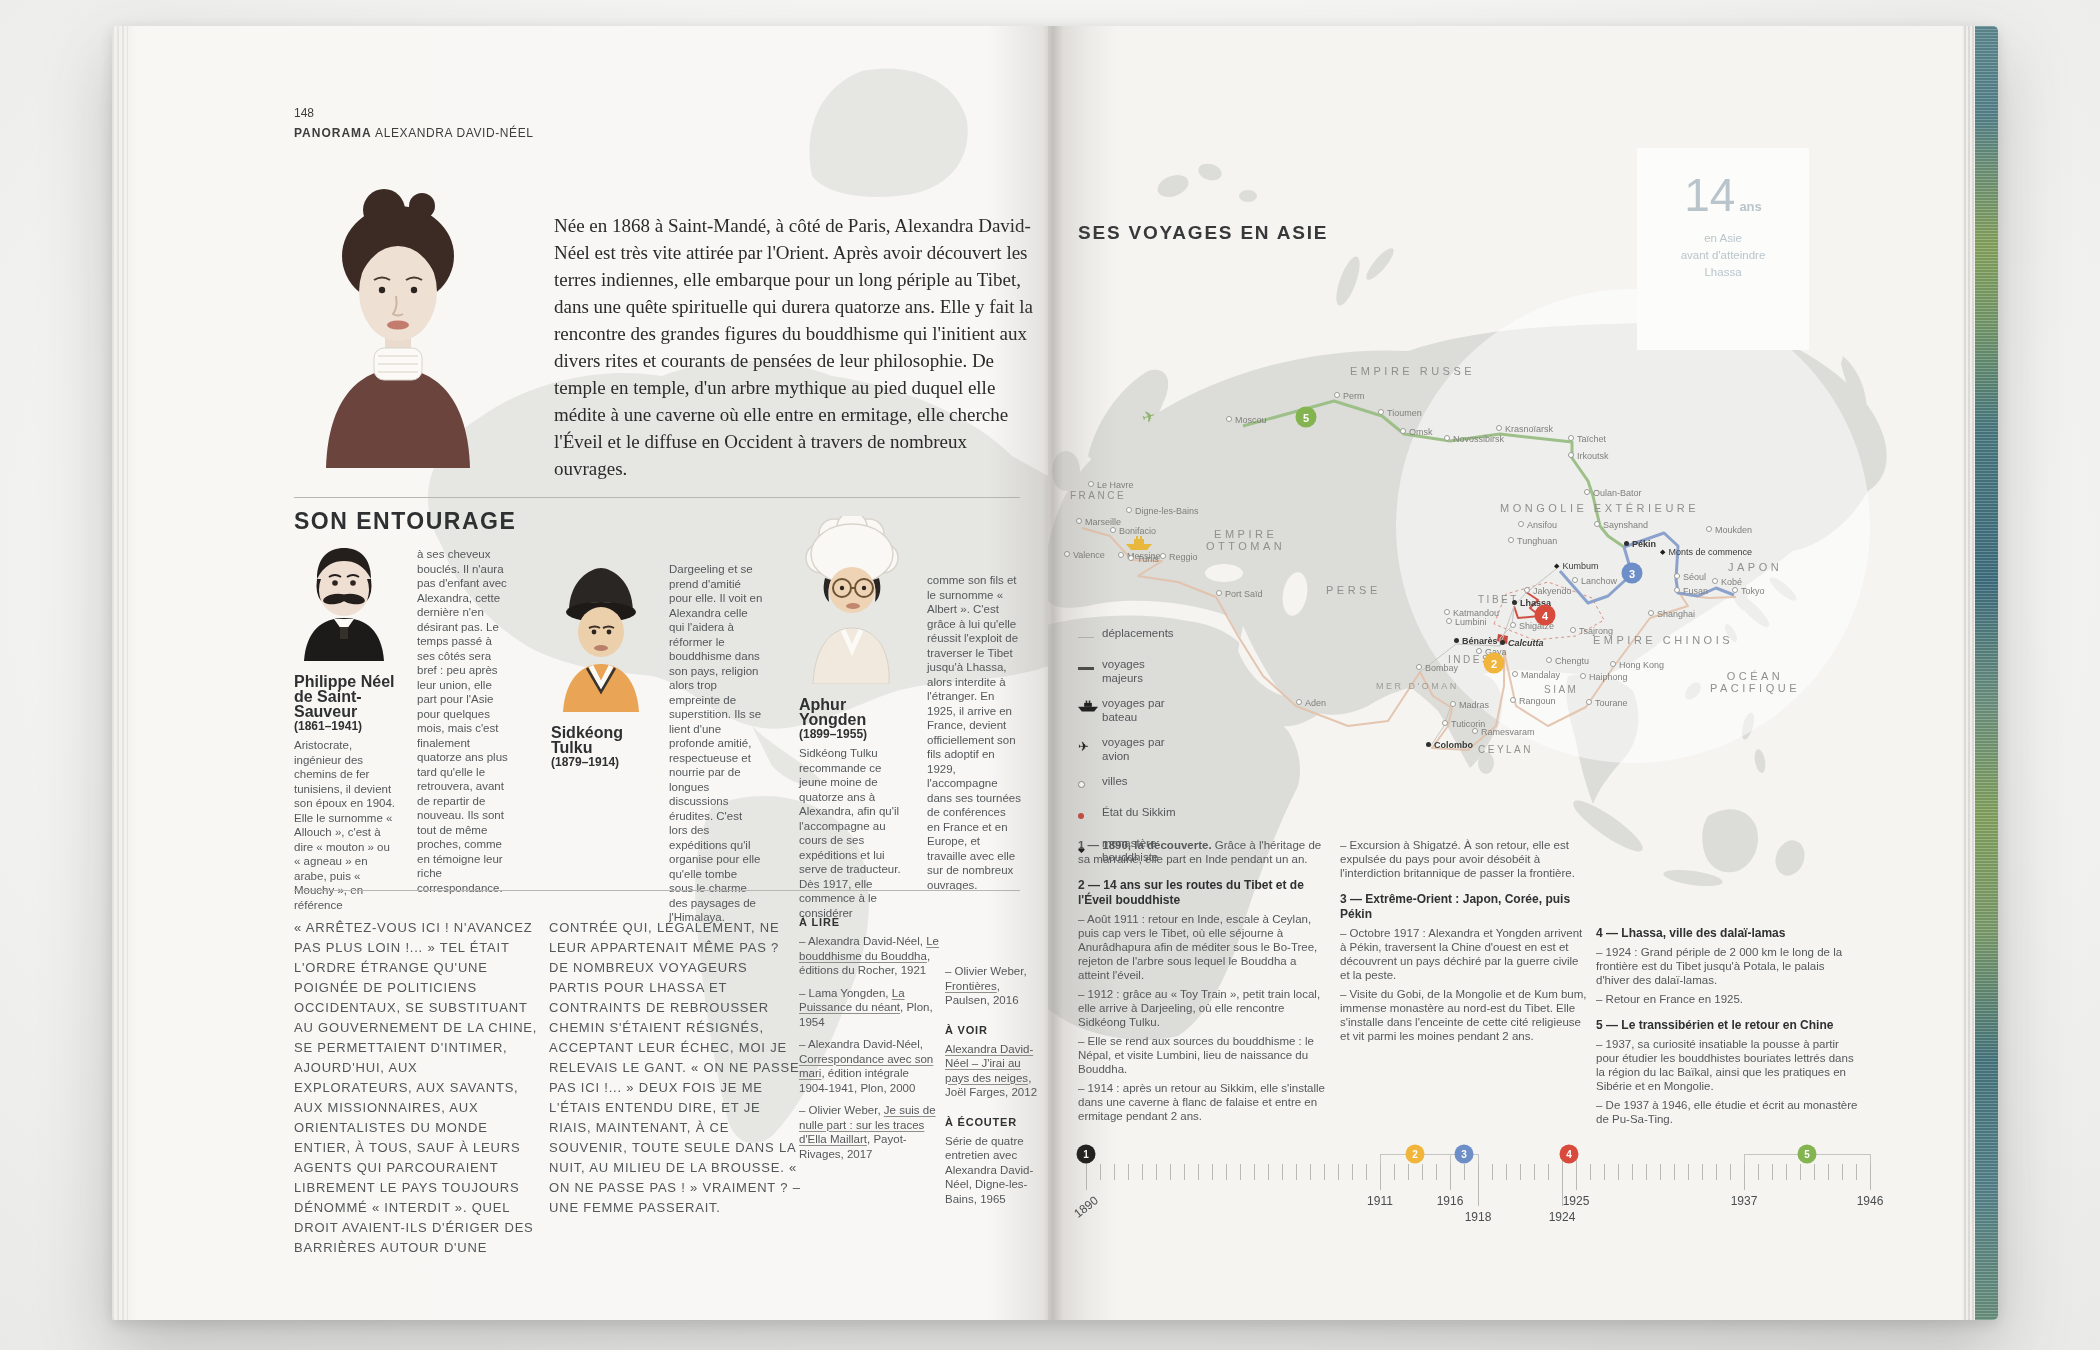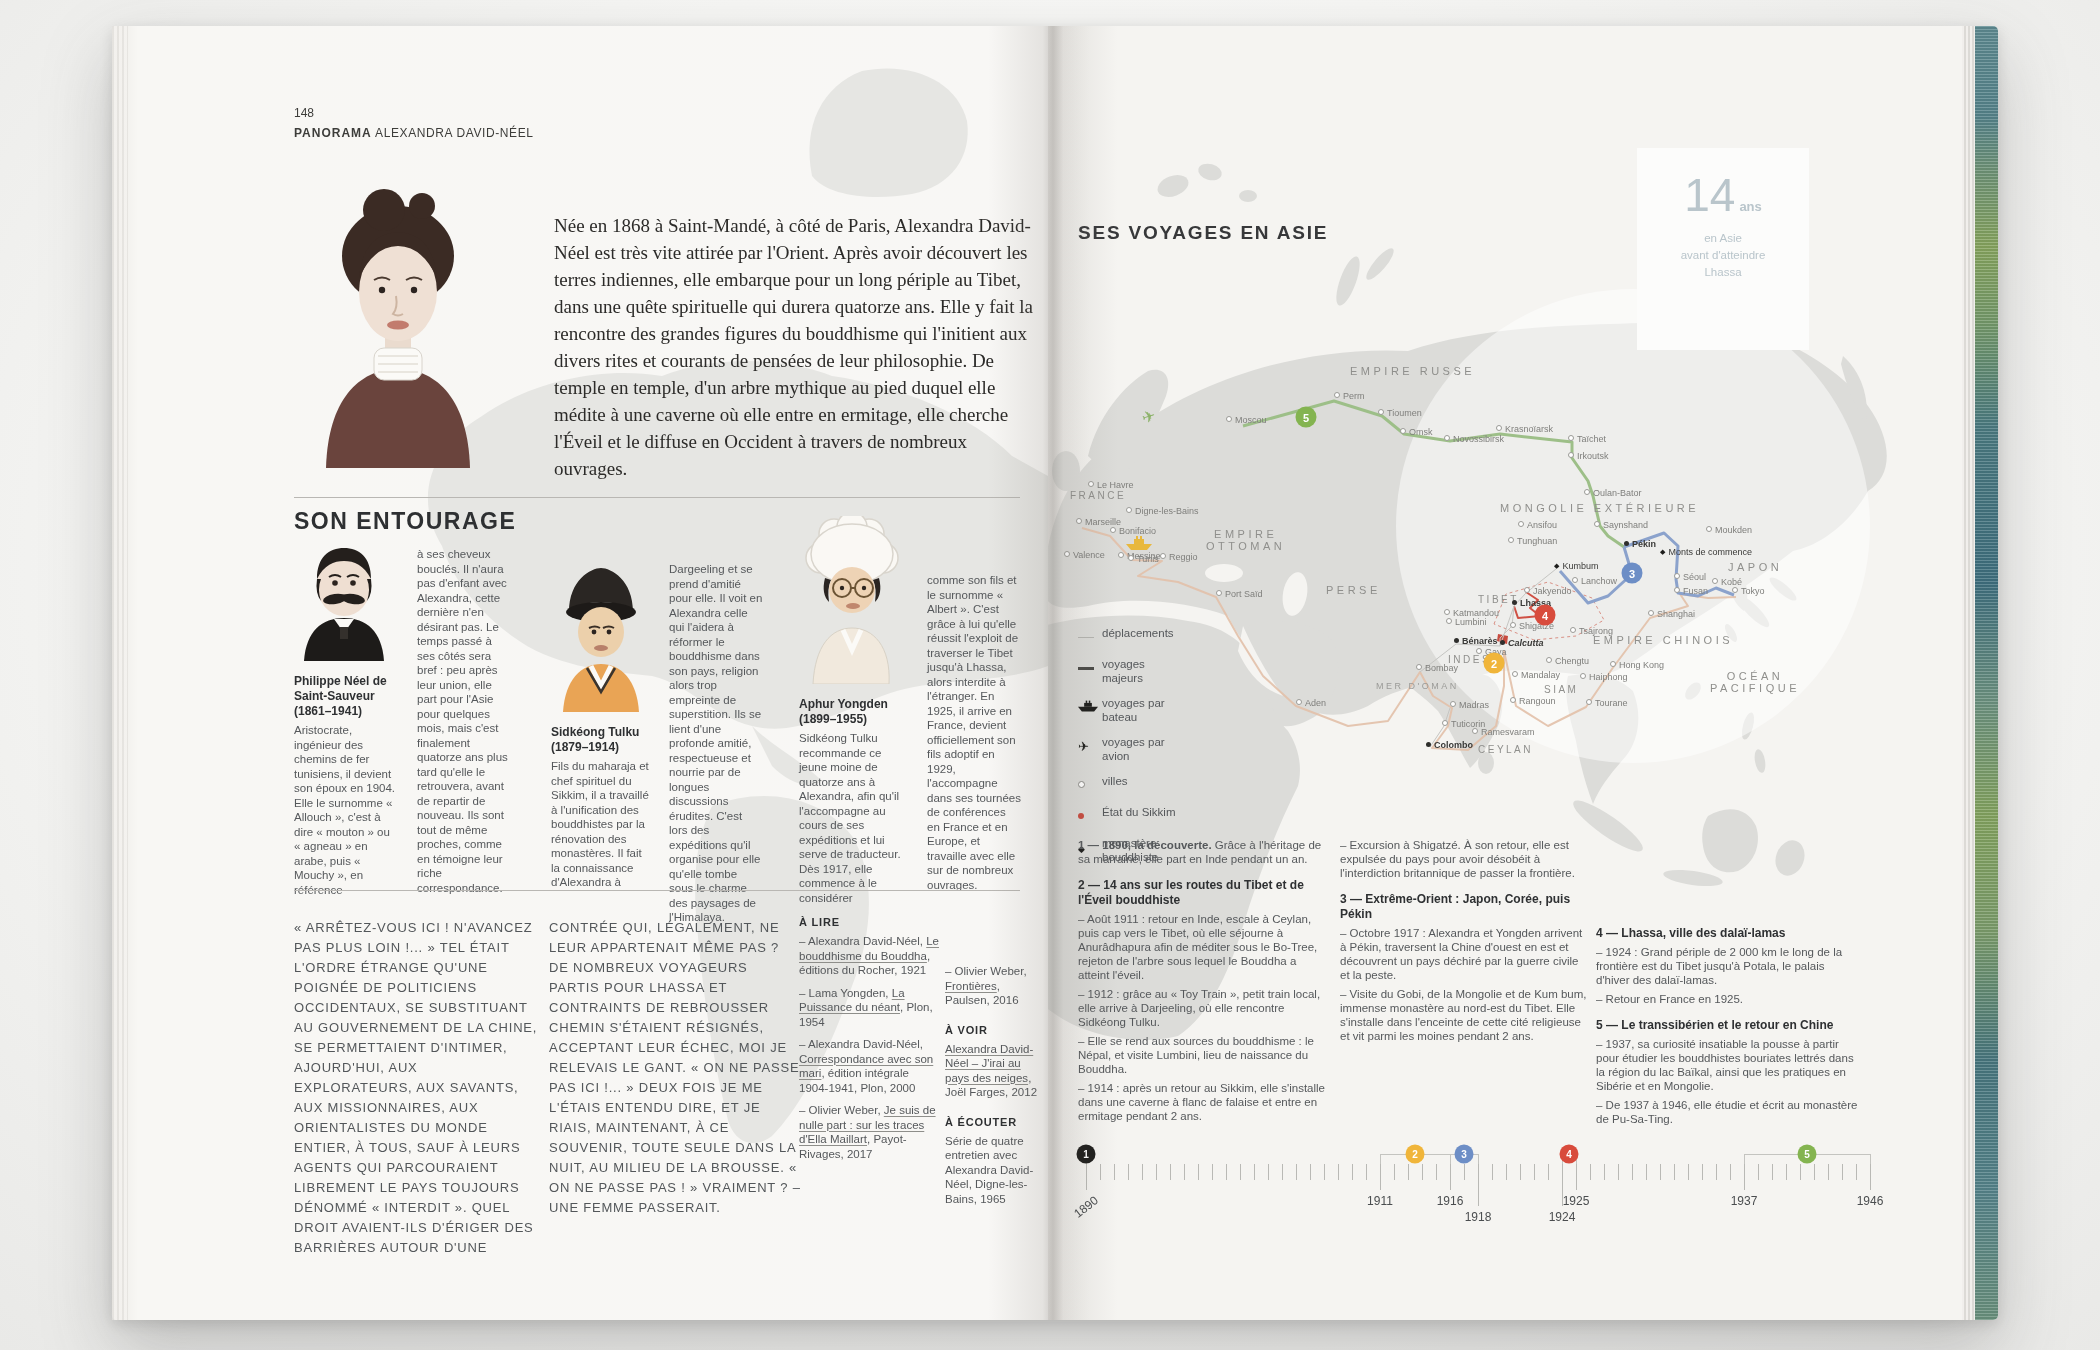--- a/index.html
+++ b/index.html
@@ -25,21 +25,21 @@
   
   .bgmap{position:absolute;left:0;top:0;z-index:0;}
   .lp{position:absolute;z-index:2;}
   .pg-num{font-size:12px;color:#3d3d3a;margin:0;}
   .kicker{font-size:12px;color:#3d3d3a;margin:6px 0 0 0;letter-spacing:.6px;}
   .kicker strong{letter-spacing:1px;}
   .intro{font-family:"Liberation Serif","DejaVu Serif",serif;font-size:19px;line-height:27px;color:#2c2b29;margin:0;text-align:left;}
   .hr{position:absolute;height:1px;background:#b9b7b3;z-index:2;}
   .entourage-title{font-size:23px;font-weight:bold;letter-spacing:1.5px;color:#2e3032;margin:0;}
   .pcol{position:absolute;z-index:2;}
-  .pname{font-size:12px;font-weight:bold;color:#2e3032;margin:9px 0 0 0;line-height:15px;}
+  .pname{font-size:16px;font-weight:bold;color:#2e3032;margin:9px 0 0 0;line-height:15px;}
   .pyears{font-size:12px;font-weight:bold;color:#2e3032;margin:0 0 4px 0;line-height:15px;}
   .ptext{font-size:11.5px;line-height:14.5px;color:#55585b;margin:0;}
   .quote{font-size:13px;line-height:20px;letter-spacing:.8px;color:#53575a;margin:0;}
   .footnote{font-size:11.5px;line-height:15.5px;color:#4c4f52;margin:0;}
   .footnote .u{text-decoration:underline;text-underline-offset:2px;text-decoration-color:#8e8e8a;}
   .read-h{font-size:11px;font-weight:bold;letter-spacing:.8px;color:#2e3032;margin:0 0 6px 0;}
   .read-item{font-size:11.5px;line-height:14.5px;color:#55585b;margin:0 0 8px 0;}
   .read-item .u{text-decoration:underline;text-underline-offset:2px;text-decoration-color:#8e8e8a;}
 
   
@@ -149,21 +149,20 @@
         <path d="M38,68 q6,-3 11,0 M52,68 q6,-3 11,0" stroke="#3a2f26" stroke-width="2" fill="none"></path>
         <circle cx="43" cy="72" r="2.4" fill="#2c2420"></circle>
           <circle cx="58" cy="72" r="2.4" fill="#2c2420"></circle>
         <ellipse cx="50" cy="88" rx="7" ry="3" fill="#b8806a"></ellipse>
         <path d="M12,152 C14,120 30,104 50,104 C70,104 86,120 88,152 Z" fill="#e9a455"></path>
         <path d="M40,106 L50,126 L60,106" stroke="#fbfaf7" stroke-width="5" fill="none"></path>
         <path d="M36,108 L50,132 L64,108" stroke="#3a342e" stroke-width="2.5" fill="none"></path>
       </svg>
       <p class="pname">Sidkéong Tulku</p>
       <p class="pyears">(1879–1914)</p>
-      <p class="ptext">Fils du maharaja et chef spirituel du Sikkim, il a travaillé à l'unification des bouddhistes par la rénovation des monastères. Il fait la connaissance d'Alexandra à</p>
     </div>
     <div class="pcol" style="left:557px;top:536px;width:94px;">
       <p class="ptext">Dargeeling et se prend d'amitié pour elle. Il voit en Alexandra celle qui l'aidera à réformer le bouddhisme dans son pays, religion alors trop empreinte de superstition. Ils se lient d'une profonde amitié, respectueuse et nourrie par de longues discussions érudites. C'est lors des expéditions qu'il organise pour elle qu'elle tombe sous le charme des paysages de l'Himalaya.</p>
     </div>
 
     <div class="pcol" style="left:687px;top:490px;width:108px;">
       <svg width="106" height="168" viewBox="0 0 106 168">
         <g fill="#faf8f4" stroke="#d9d5cd" stroke-width="1.5">
           <circle cx="22" cy="42" r="15"></circle>
             <circle cx="84" cy="42" r="15"></circle>

